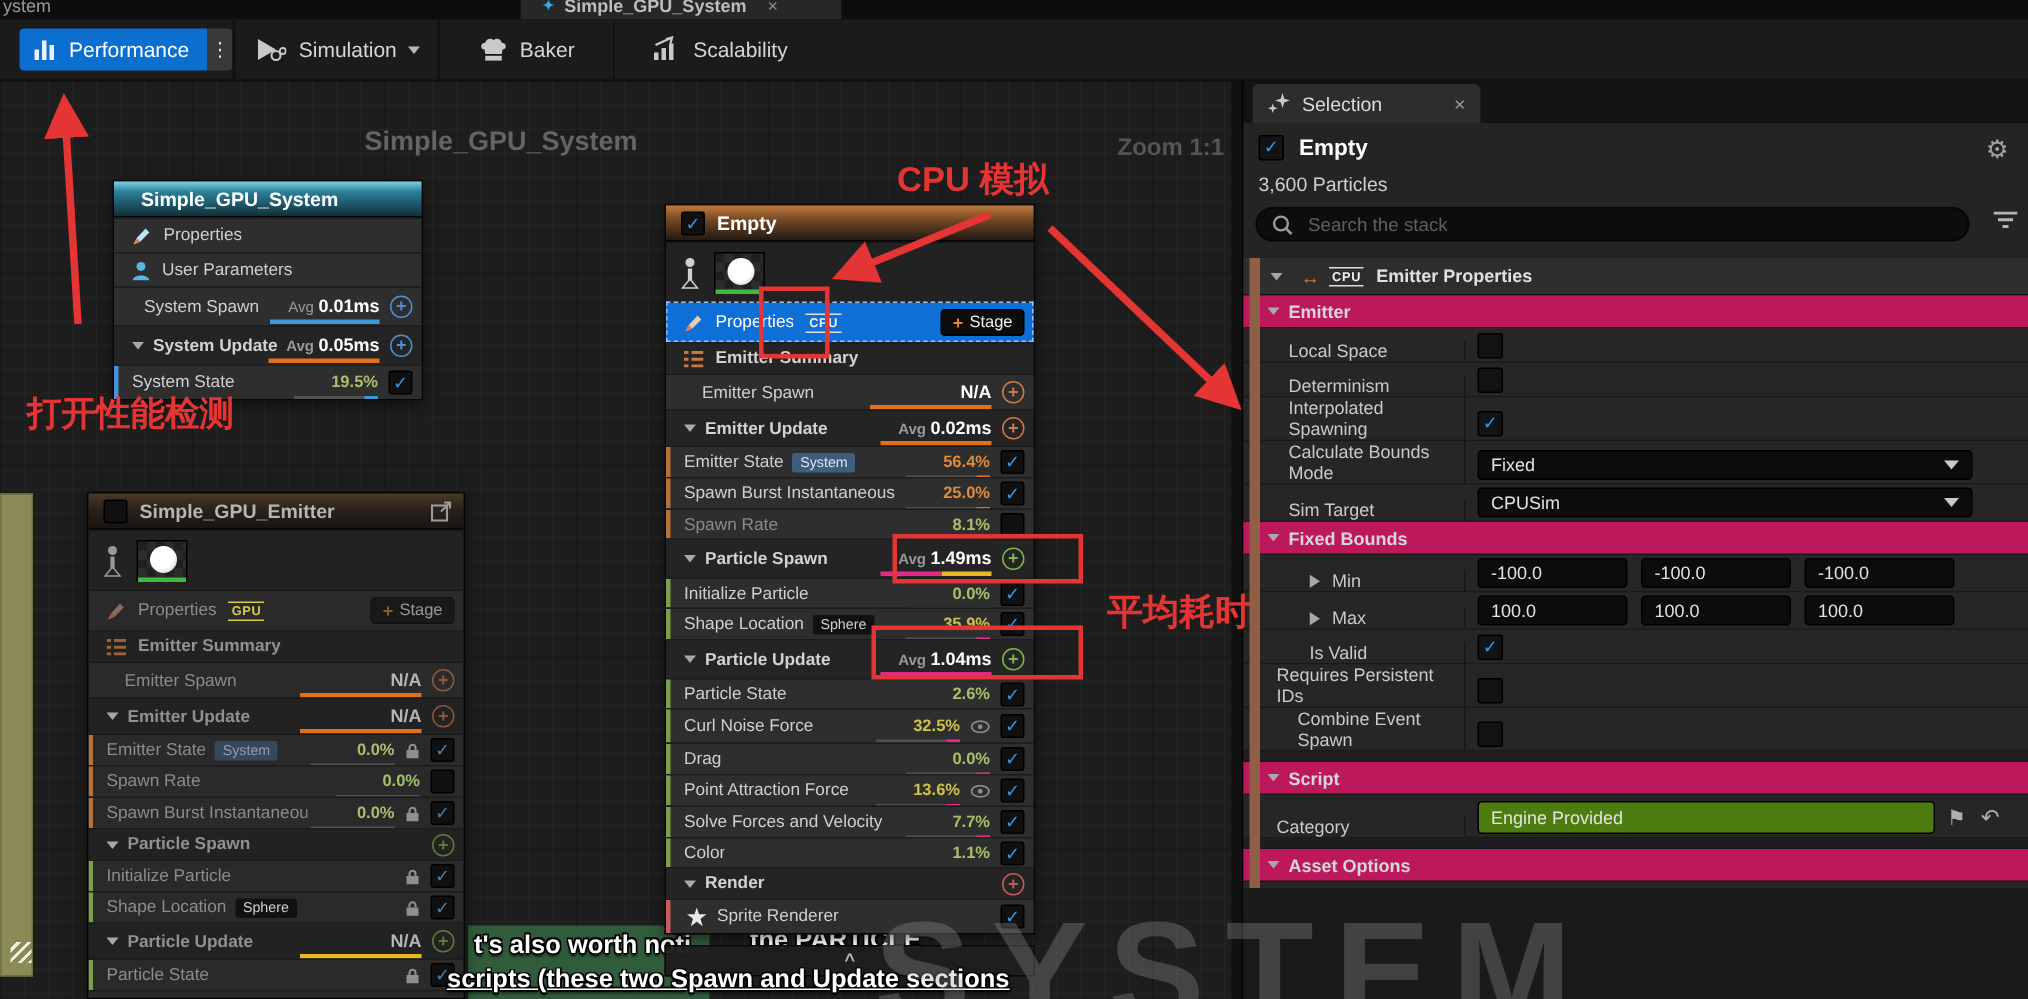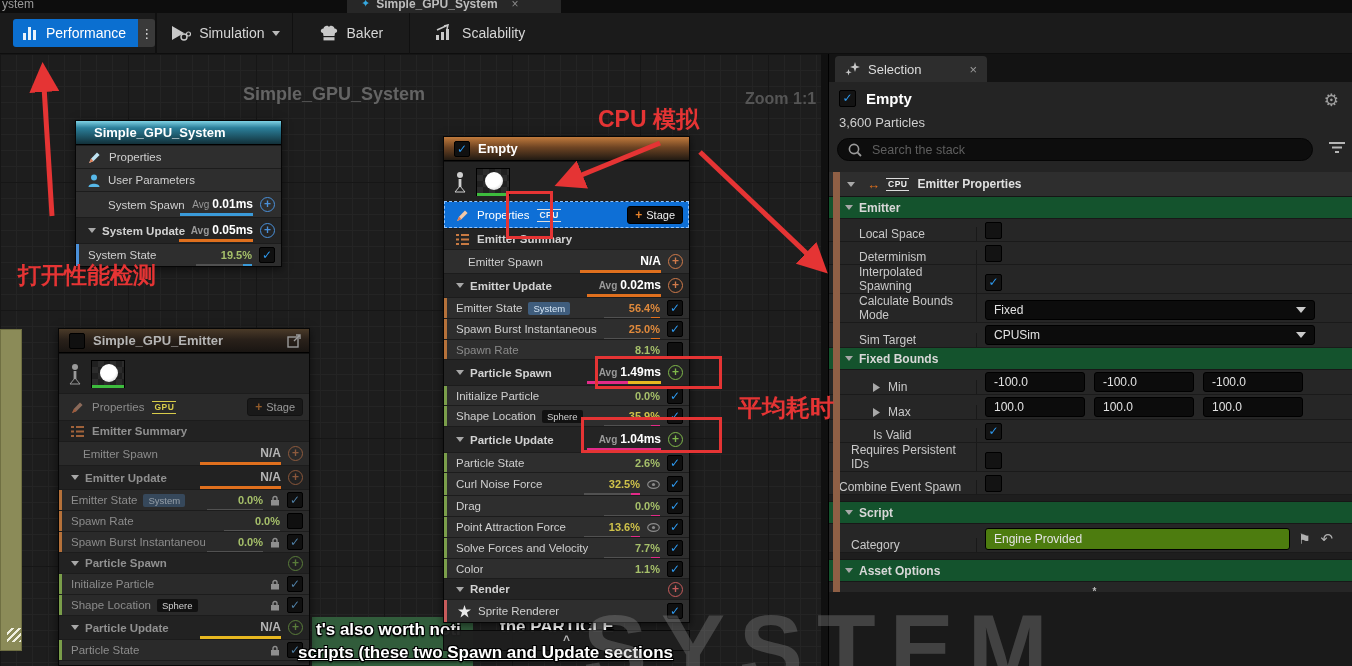--- a/index.html
+++ b/index.html
@@ -104,21 +104,21 @@
   .rsearch input::placeholder{color:#5f5f5f;}
   .rfilter{position:absolute;right:8px;top:58px;}
   .stack{position:absolute;left:0;top:90px;width:524px;}
   .brownbar{position:absolute;left:4px;top:90px;width:7px;height:420px;background:#8f5f45;z-index:3;}
   .ephead{display:flex;align-items:center;height:25px;background:#2e2e2e;border-bottom:1px solid #151515;padding-left:18px;color:#e0e0e0;font-size:12px;font-weight:bold;}
   .ephead .xchg{color:#e0701e;font-weight:bold;font-size:13px;margin:0 6px;}
   .prow{display:flex;align-items:flex-end;background:#262626;border-bottom:1px solid #1a1a1a;min-height:23px;}
   .prow .pl{width:148px;flex:none;display:flex;align-items:center;padding-left:30px;color:#c9c9c9;font-size:12px;border-right:1px solid #191919;}
   .prow .pl.ind{padding-left:44px;}
   .prow .pv{flex:1;display:flex;align-items:center;padding:2px 8px;}
-  .psect{display:flex;align-items:center;height:22px;background:#14532d;border-bottom:1px solid #181818;padding-left:16px;color:#d8d8d8;font-size:12px;font-weight:bold;}
+  .psect{display:flex;align-items:center;height:22px;background:#be185d;border-bottom:1px solid #181818;padding-left:16px;color:#d8d8d8;font-size:12px;font-weight:bold;}
   .pchk{width:17px;height:17px;background:#131313;border:1px solid #000;border-radius:2px;color:#2e9af0;font-weight:bold;font-size:12px;line-height:15px;text-align:center;}
   .numfield{width:100px;margin-right:9px;background:#0c0c0c;border:1px solid #000;border-radius:3px;color:#e3e3e3;font-size:12px;padding:2px 8px;}
   .ddown{width:330px;display:flex;align-items:center;background:#0c0c0c;border:1px solid #000;border-radius:3px;color:#e3e3e3;font-size:12px;padding:2px 8px;}
   .ddown .dv{flex:1;}
   .ddown .dc{width:0;height:0;border-left:5px solid transparent;border-right:5px solid transparent;border-top:6px solid #c9c9c9;}
   .catfield{width:305px;background:#4d7c0f;border:1px solid #000;border-radius:3px;color:#e3e3e3;font-size:12px;padding:3px 8px;}
   .flagic{color:#b0b0b0;font-size:14px;margin-left:8px;}
   .undoic{color:#b0b0b0;font-size:15px;margin-left:10px;}
   .gaprow{height:7px;background:#1e1e1e;border-bottom:1px solid #161616;}
   .expander{height:22px;background:#262626;border-bottom:1px solid #141414;text-align:center;color:#b9b9b9;font-size:12px;font-weight:bold;line-height:20px;}
@@ -220,21 +220,21 @@
       <span class="lbl">Properties</span>
     </div>
     <div class="nrow h23">
       <svg width="12" height="13" style="margin-right:8px">
           <circle cx="6" cy="3.6" r="3" fill="#57b8e8"></circle>
           <path d="M0.5 13 C0.5 8.6 11.5 8.6 11.5 13 Z" fill="#57b8e8"></path>
         </svg>
       <span class="lbl">User Parameters</span>
     </div>
     <div class="nrow h26">
-      <span class="lbl" style="margin-left:20px">System Spawn</span>
+      <span class="lbl" style="margin-left:8px">System Spawn</span>
       <span class="rgt">
         <span class="avg">
           <span class="al">Avg</span><span class="av">0.01ms</span>
           <span class="ul ul-blue" style="left:-12px"></span>
         </span>
         <span class="plus">+</span>
       </span>
     </div>
     <div class="nrow h26 sect">
       <span class="tri"></span>
@@ -768,21 +768,21 @@
               <span class="pchk">✓</span>
             </div>
         </div>
         <div class="prow">
           <div class="pl" style="padding-left:22px">Requires Persistent IDs</div>
           <div class="pv">
               <span class="pchk" style="color:transparent"></span>
             </div>
         </div>
         <div class="prow">
-          <div class="pl" style="padding-left:10px">Combine Event Spawn</div>
+          <div class="pl" style="padding-left:36px">Combine Event Spawn</div>
           <div class="pv">
               <span class="pchk" style="color:transparent"></span>
             </div>
         </div>
         <div class="gaprow"></div>
         <div class="psect">
           <span class="tri"></span>
           <span>Script</span>
         </div>
         <div class="prow" style="min-height:29px">

